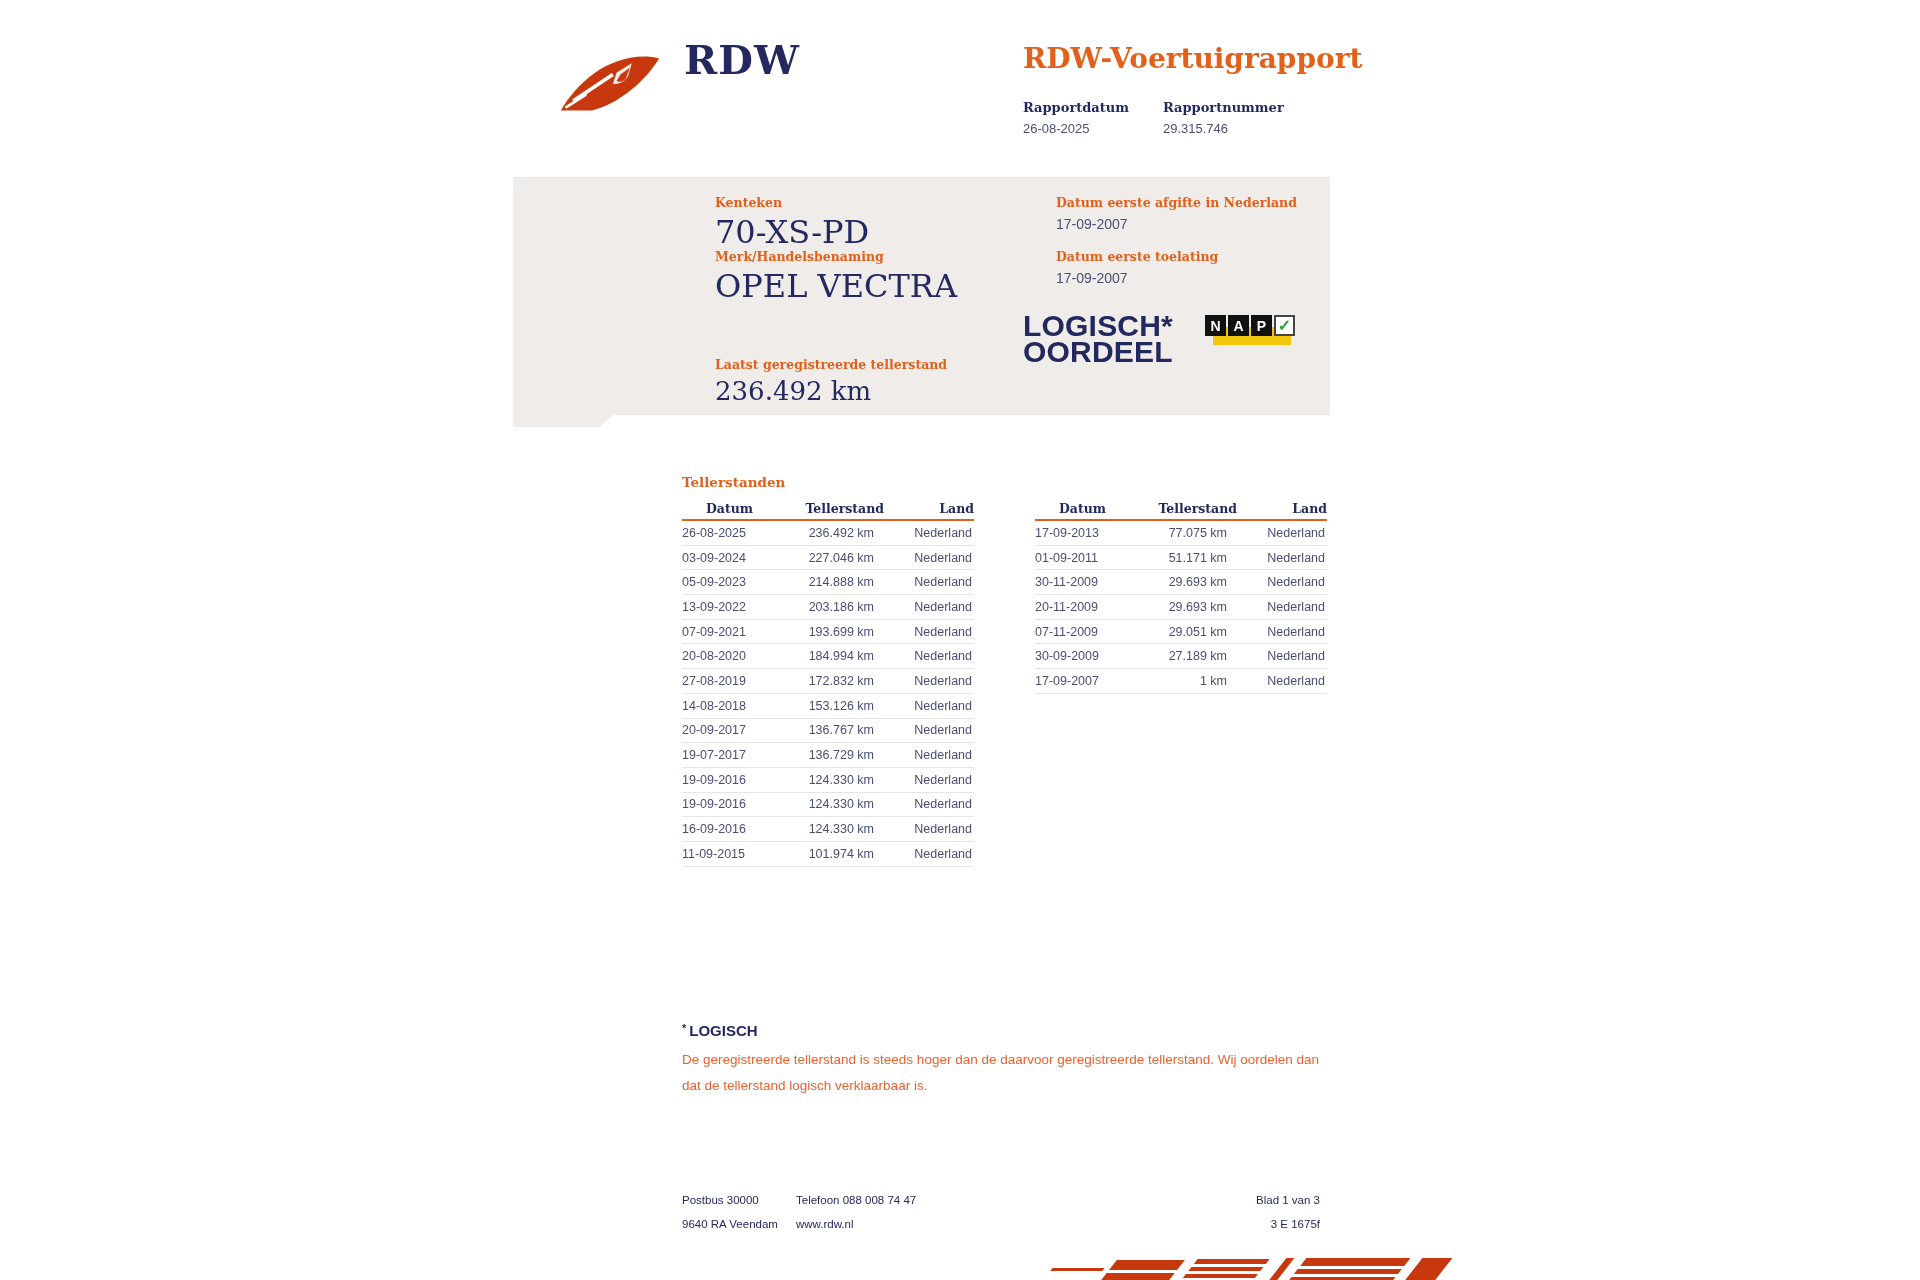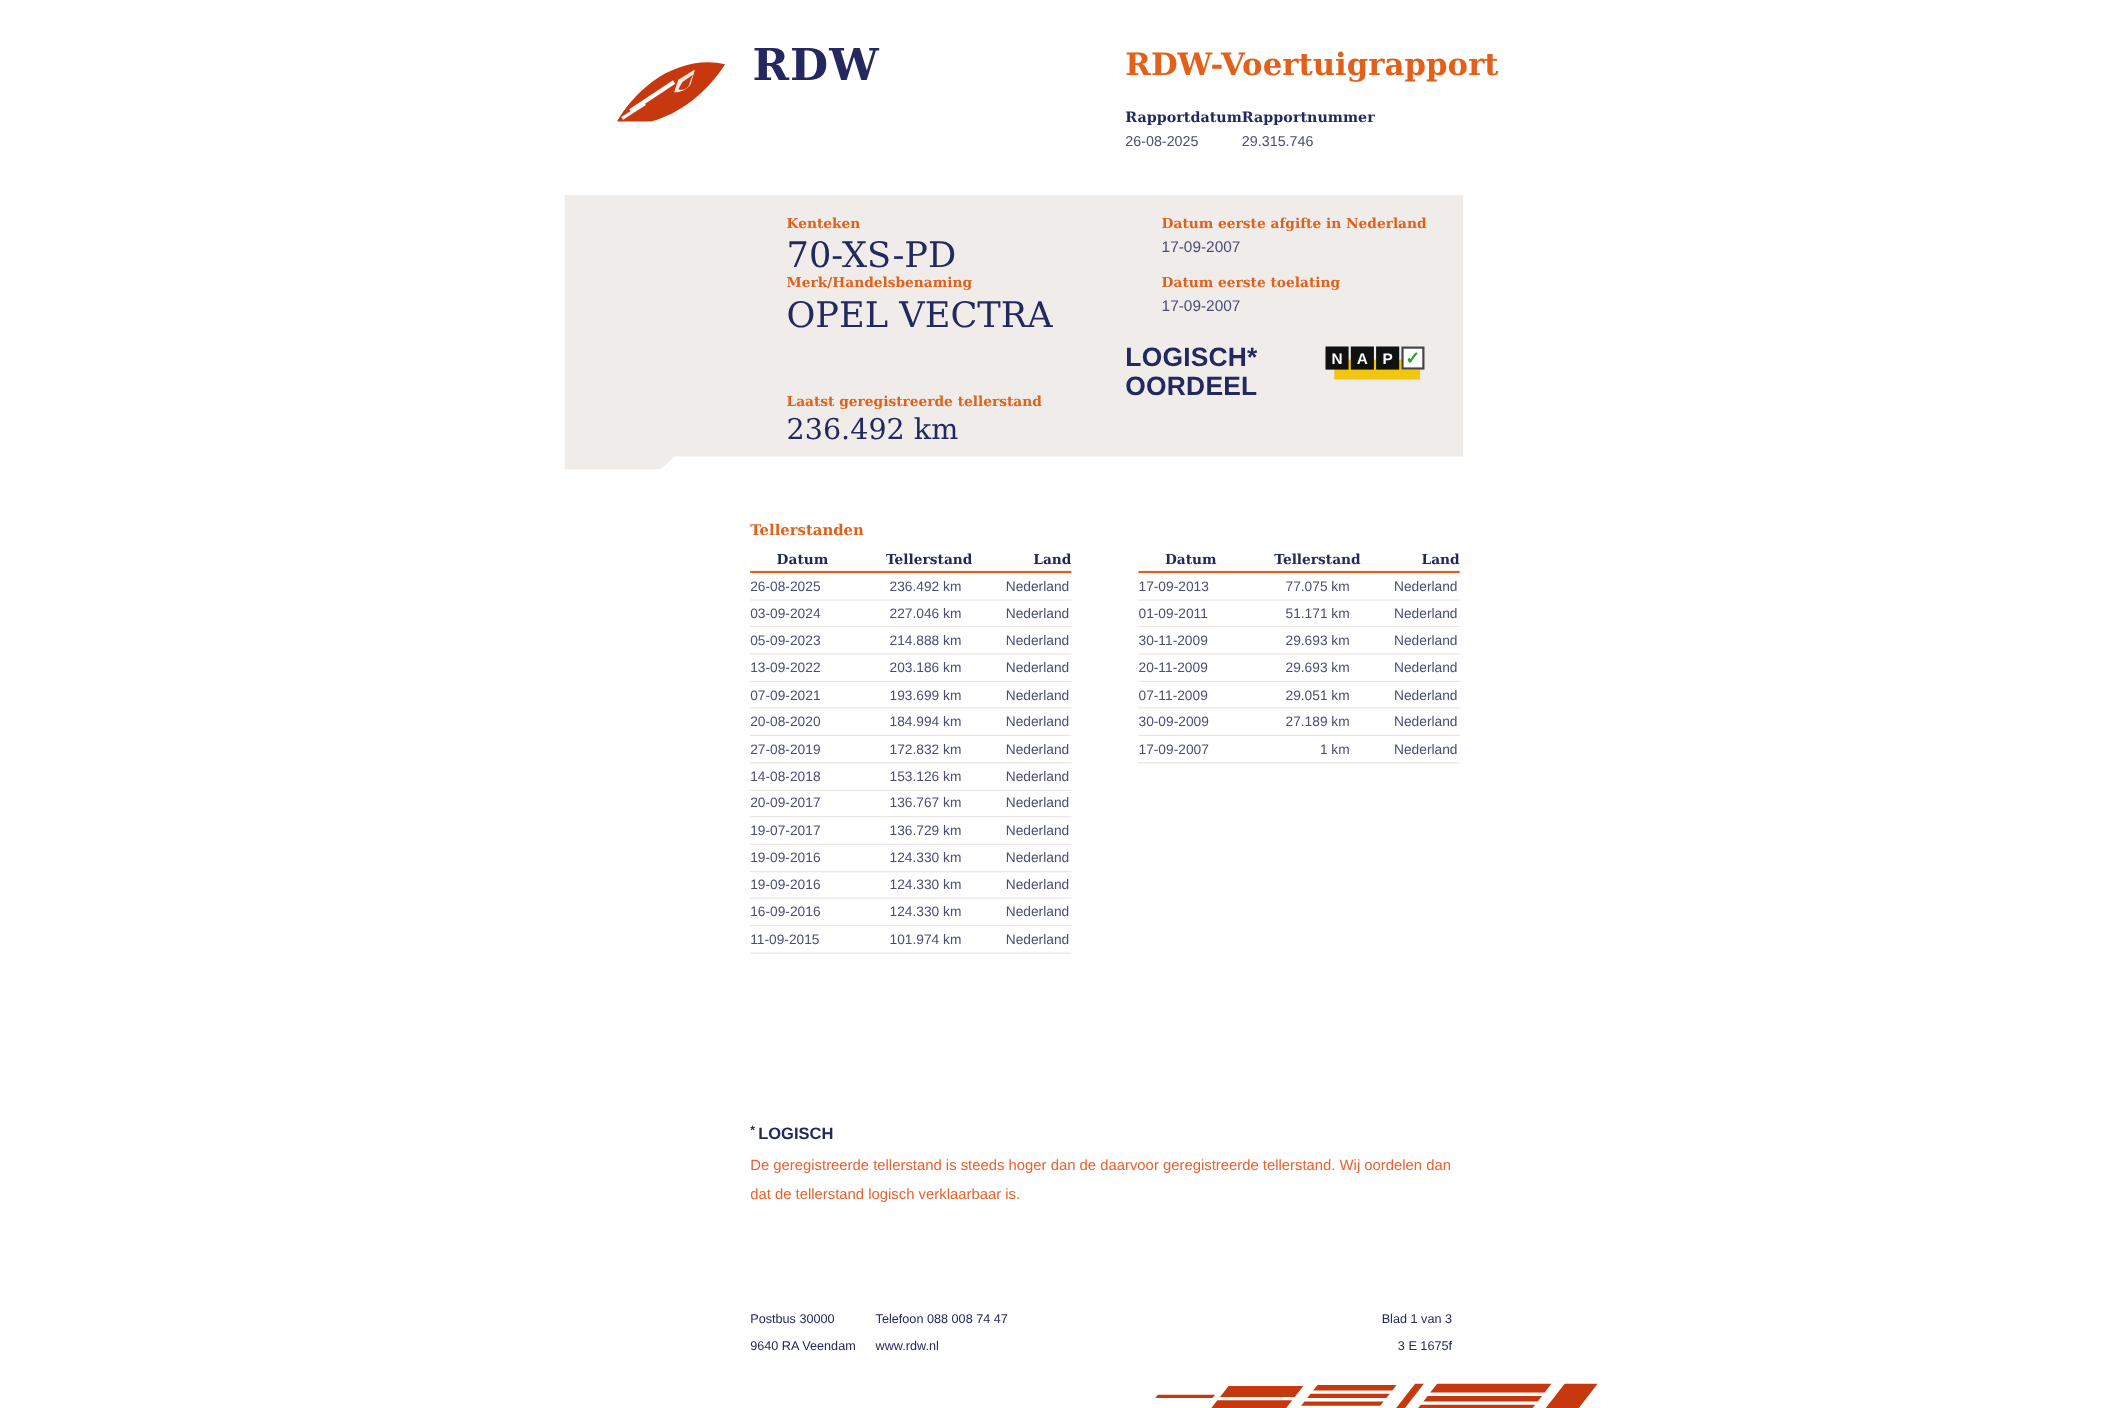--- a/index.html
+++ b/index.html
@@ -7,34 +7,34 @@
   body { width:1920px; height:1280px; position:relative; overflow:hidden;
          font-family:"Liberation Sans", sans-serif; color:#23295F; }
   .page { position:absolute; inset:0; background:#ffffff; }
 
   
   .logo-wrap { position:absolute; left:558px; top:52px; width:104px; height:62px; }
   .logo-text { position:absolute; left:684px; top:36px; font-family:"DejaVu Serif", serif;
                font-weight:bold; font-size:40px; color:#23295F; letter-spacing:1px; }
   .report-title { position:absolute; left:1023px; top:42px; font-family:"DejaVu Serif", serif;
                   font-weight:bold; font-size:28px; color:#E2601A; }
-  .report-meta { position:absolute; left:1023px; top:100px; display:flex; }
+  .report-meta { position:absolute; left:1023px; top:100px; display:flex; gap:34px; }
   .meta-col { display:flex; flex-direction:column; }
   .meta-label { font-family:"DejaVu Serif", serif; font-weight:bold; font-size:13px; color:#23295F; }
   .meta-value { margin-top:6px; font-size:13px; color:#4A4E74; }
 
   
   .summary-box { position:absolute; left:513px; top:177px; width:817px; height:250px;
                  background:#EFECEA;
                  clip-path:polygon(0 0, 817px 0, 817px 238px, 100px 238px, 87px 250px, 0 250px); }
   .sb-item { position:absolute;margin-left:33px; }
   .sb-label { font-family:"DejaVu Serif", serif; font-weight:bold; font-size:12.5px; color:#E2601A; }
   .sb-big   { font-family:"DejaVu Serif", serif; font-size:32px; color:#23295F; margin-top:3px; }
   .sb-small { font-size:14px; color:#4A4E74; margin-top:6px; }
-  .oordeel { position:absolute; left:510px; top:136px; font-weight:bold; font-size:24px;
+  .oordeel { position:absolute; left:510px; top:136px; font-weight:bold; font-size:30px;
              line-height:26px; color:#23295F; letter-spacing:0.2px; }
   .teller-big { font-family:"DejaVu Serif", serif; font-size:26px; color:#23295F; margin-top:4px; }
 
   
   .nap { position:absolute; left:692px; top:138px; width:90px; height:34px; }
   .nap-shadow { position:absolute; left:8px; top:12px; width:78px; height:18px; background:#F2C50F; }
   .nap-row { position:absolute; left:0; top:0; display:flex; gap:2px; }
   .nap-sq { width:21px; height:21px; background:#111111; color:#ffffff; font-weight:bold;
             font-size:14px; display:flex; align-items:center; justify-content:center; }
   .nap-check { width:21px; height:21px; background:#ffffff; border:2px solid #444444;

